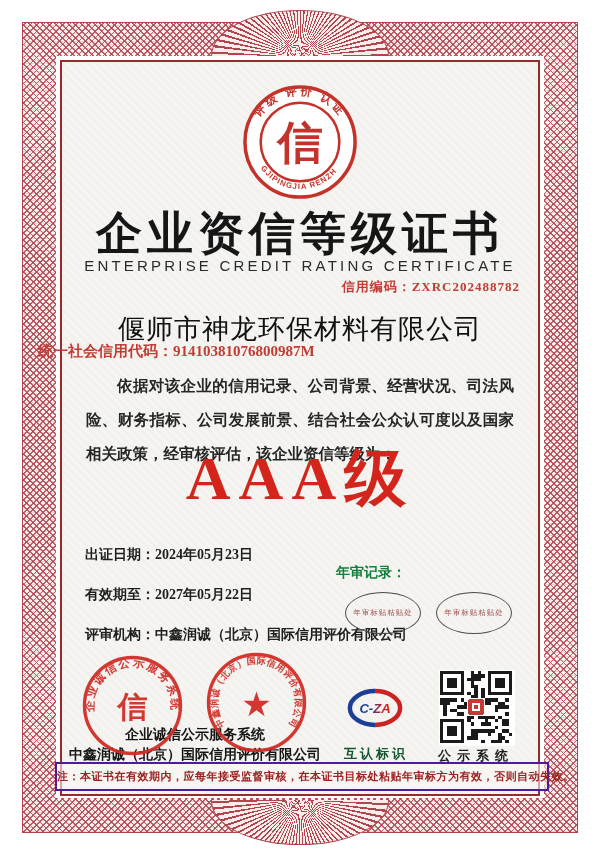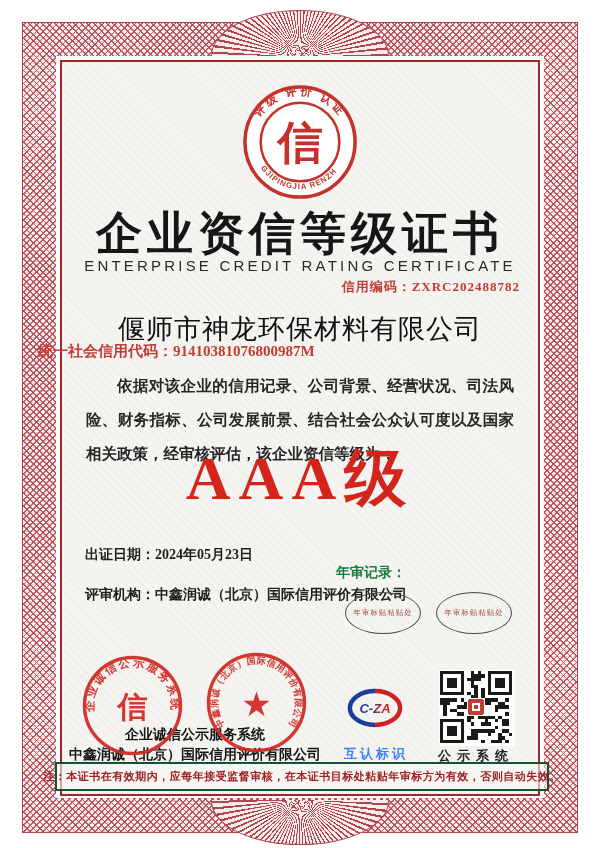--- a/index.html
+++ b/index.html
@@ -47,26 +47,26 @@
          font-size:7.5px;color:#a05555;letter-spacing:1px;}
   .sticker1{left:345px;top:592px;}
   .sticker2{left:436px;top:592px;}
   .issuer1{left:95px;width:200px;top:726px;text-align:center;font-size:14px;font-weight:bold;color:#151515;}
   .issuer2{left:56px;width:278px;top:746px;text-align:center;font-size:14px;font-weight:bold;color:#151515;}
   .seal{opacity:.93;}
   .seal-left{left:80px;top:653px;}
   .seal-right{left:204px;top:650px;}
   .cza{left:346px;top:686px;}
   .cza-label{left:334px;width:84px;top:745px;text-align:center;font-size:13px;font-weight:bold;
-         letter-spacing:3px;color:#3b82f6;}
+         letter-spacing:3px;color:#14532d;}
   .qr-wrap{left:439px;top:670px;width:74px;height:74px;background:#fff;padding:1px;}
   .qr-label{left:428px;width:96px;top:747px;text-align:center;font-size:13px;font-weight:bold;
          letter-spacing:6px;color:#1e1e1e;white-space:nowrap;}
-  .note-box{left:55px;width:490px;top:762px;height:25px;border:2px solid #14532d;
-         display:flex;align-items:center;justify-content:center;z-index:7;background:rgba(250,247,245,.6);}
+  .note-box{left:55px;width:490px;top:762px;height:25px;border:2px solid #4c1d95;
+         display:flex;align-items:center;z-index:7;background:rgba(250,247,245,.6);}
   .note-text{font-size:11px;font-weight:bold;color:#9b2222;letter-spacing:.5px;white-space:nowrap;}
   .emblem{left:241px;top:83px;}
 </style>
 </head>
 <body>
 
 <div class="page">
 
   <div class="band"></div>
   <div class="flourish flourish-top"></div>
@@ -95,20 +95,21 @@
   <div class="abs credit-code"><span>信用编码：</span><span>ZXRC202488782</span></div>
 
   <div class="abs company">偃师市神龙环保材料有限公司</div>
   <div class="abs uscc"><span>统一社会信用代码：</span><span>91410381076800987M</span></div>
 
   <div class="abs statement">依据对该企业的信用记录、公司背景、经营状况、司法风险、财务指标、公司发展前景、结合社会公众认可度以及国家相关政策，经审核评估，该企业资信等级为：</div>
   <div class="abs rating">AAA级</div>
 
   <div class="abs details">
     <div class="detail-row"><span>出证日期：</span><span>2024年05月23日</span></div>
+    <div class="detail-row"><span>有效期至：</span><span>2027年05月22日</span></div>
     <div class="detail-row"><span>评审机构：</span><span>中鑫润诚（北京）国际信用评价有限公司</span></div>
   </div>
 
   <div class="abs review-label">年审记录：</div>
   <div class="abs sticker sticker1">年审标贴粘贴处</div>
   <div class="abs sticker sticker2">年审标贴粘贴处</div>
 
   <div class="abs issuer1">企业诚信公示服务系统</div>
   <div class="abs issuer2">中鑫润诚（北京）国际信用评价有限公司</div>
 

